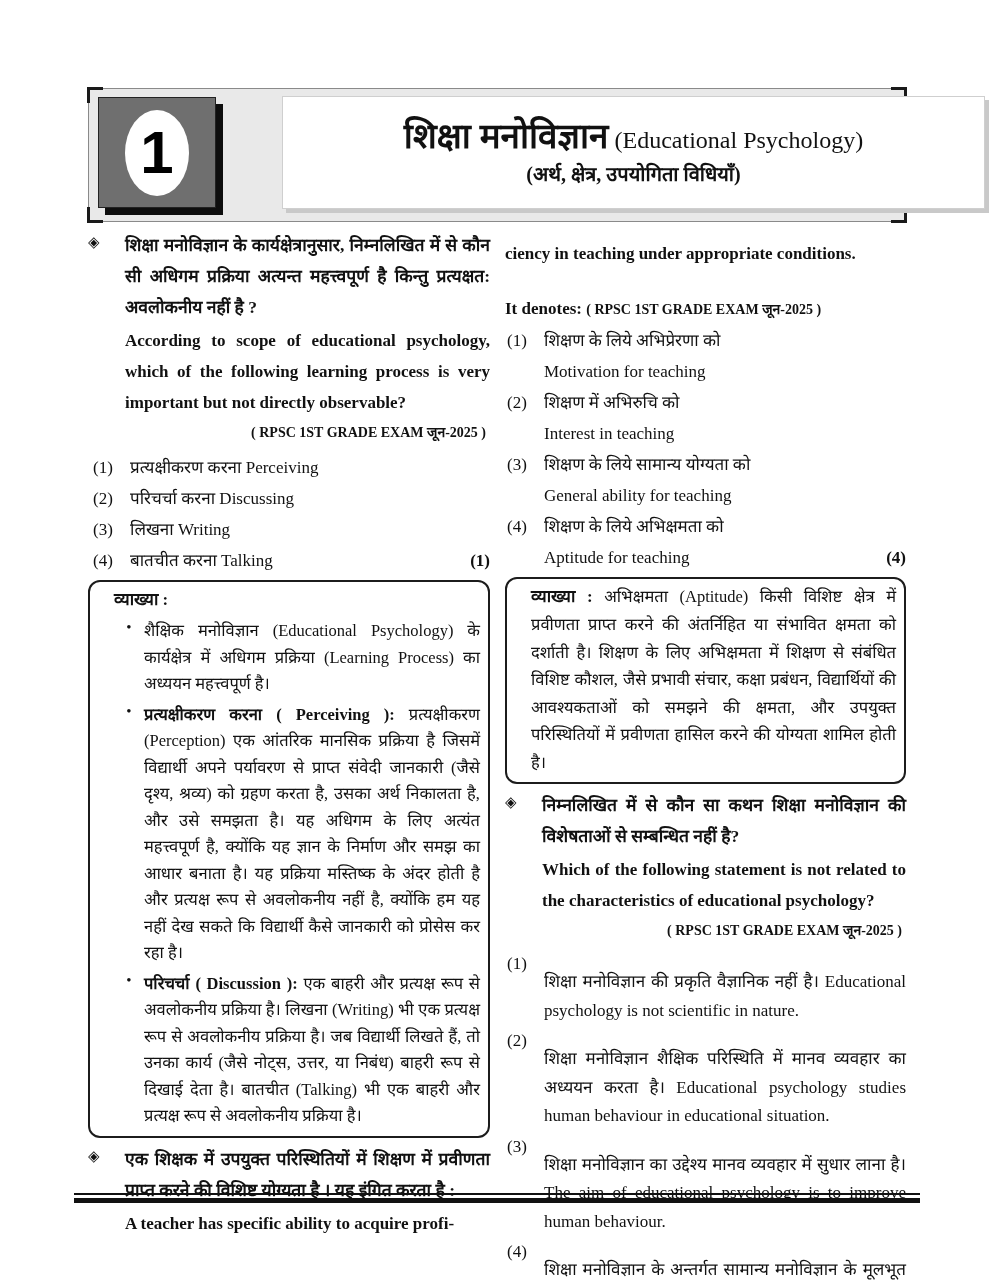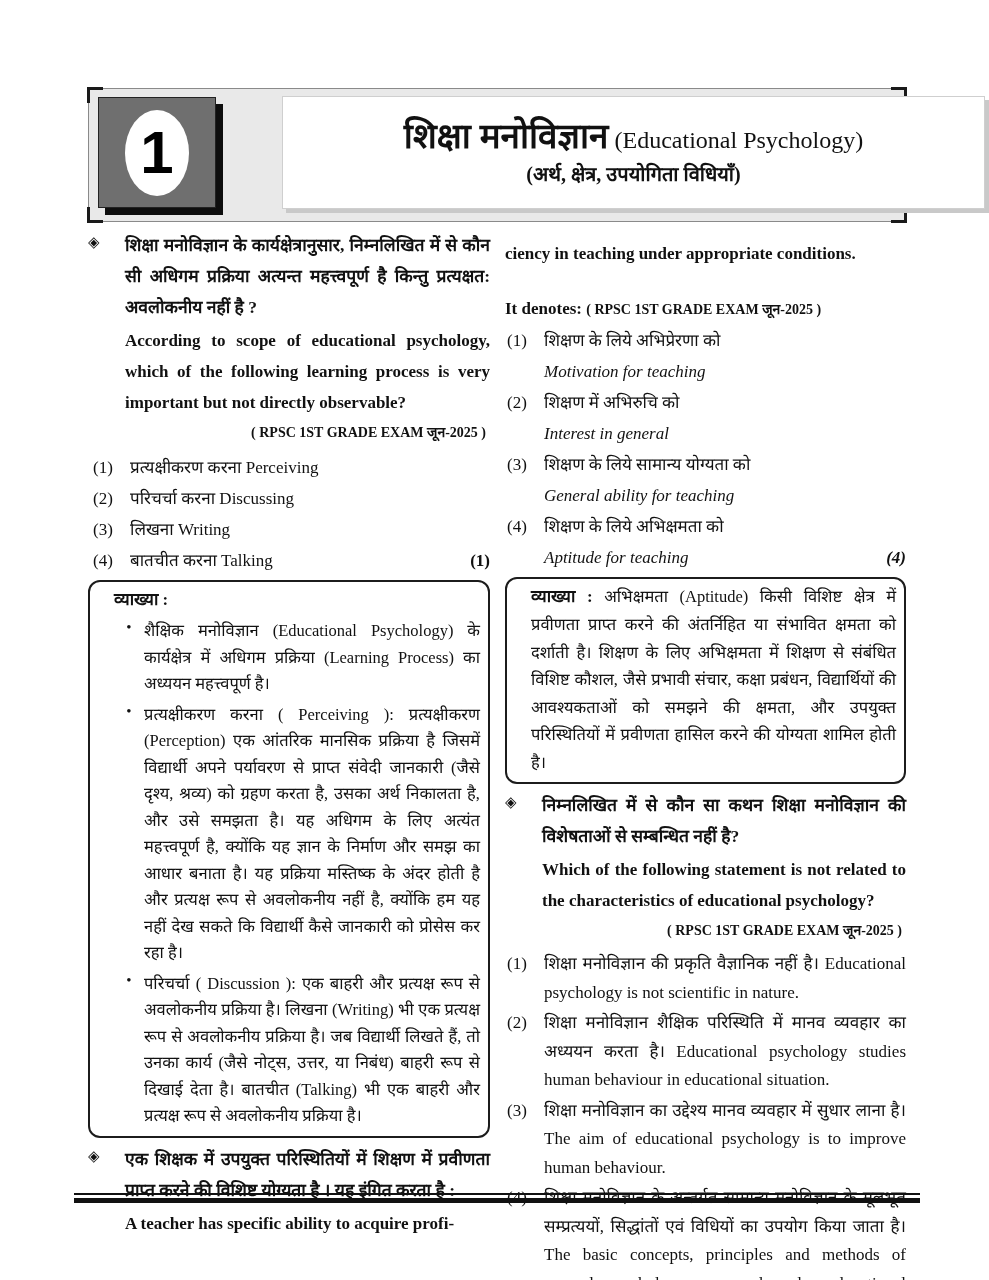--- a/index.html
+++ b/index.html
@@ -58,39 +58,39 @@
   .q { display:flex; margin-bottom:4px; }
   .q-marker { width:37px; font-size:15px; padding-top:3px; color:#111; flex:none; }
   .q-body { flex:1; }
   .q-hindi { font-weight:bold; font-size:17.5px; line-height:31px; text-align:justify; }
   .q-english { font-weight:bold; font-size:17px; line-height:31px; margin-top:2px; text-align:justify; }
   .q-source { font-weight:bold; font-size:14px; line-height:30px; text-align:right; padding-right:4px; }
 
   .opt { display:flex; font-size:17px; line-height:31px; }
   .opt-num { width:37px; flex:none; }
   .opt-text { flex:1; }
-  .opt-en2 { padding-left:37px; font-size:17px; line-height:31px;font-style:italic; }
+  .opt-en2 { padding-left:37px; font-size:17px; line-height:31px; }
   .ans { float:right; font-weight:bold; }
 
   
   .exp-box {
     border:2px solid #1c1c1c; border-radius:12px;
     padding:4px 8px 6px 24px; margin:4px 0 6px 0;
   }
   .exp-label { font-weight:bold; font-size:17px; line-height:28px; }
   .bullet-row { display:flex; margin-top:4px; }
   .bullet-dot { width:30px; flex:none; text-align:center; font-size:15px; padding-top:1px; }
   .bullet-text { flex:1; font-size:16.5px; line-height:26.5px; text-align:justify; }
-  .bullet-lead { font-weight:normal; }
+  .bullet-lead { font-weight:bold; }
   .exp-flow { font-size:16.5px; line-height:27.5px; text-align:justify; }
 
   
   .optp { display:flex; font-size:17px; line-height:28.5px; margin-bottom:2px; }
   .optp .opt-num { width:37px; flex:none; }
-  .optp .opt-text { flex:1; text-align:justify; }
+  .optp .opt-text { flex:1; text-align:justify;margin-top:18px; }
 
   
   .bottom-rule {
     position:absolute; left:74px; top:1193px; width:846px;
   }
   .rule-thin { height:2px; background:#111; margin-bottom:3px; }
   .rule-thick { height:5px; background:#111; }
 </style>
 </head>
 <body>
@@ -187,21 +187,21 @@
       <div style="padding-left:2px;">
         <div class="opt">
           <span class="opt-num">(1)</span>
           <span class="opt-text">शिक्षण के लिये अभिप्रेरणा को</span>
         </div>
         <div class="opt-en2">Motivation for teaching</div>
         <div class="opt">
           <span class="opt-num">(2)</span>
           <span class="opt-text">शिक्षण में अभिरुचि को</span>
         </div>
-        <div class="opt-en2">Interest in general</div>
+        <div class="opt-en2">Interest in teaching</div>
         <div class="opt">
           <span class="opt-num">(3)</span>
           <span class="opt-text">शिक्षण के लिये सामान्य योग्यता को</span>
         </div>
         <div class="opt-en2">General ability for teaching</div>
         <div class="opt">
           <span class="opt-num">(4)</span>
           <span class="opt-text">शिक्षण के लिये अभिक्षमता को</span>
         </div>
         <div class="opt-en2"><span>Aptitude for teaching</span><span class="ans">(4)</span></div>

